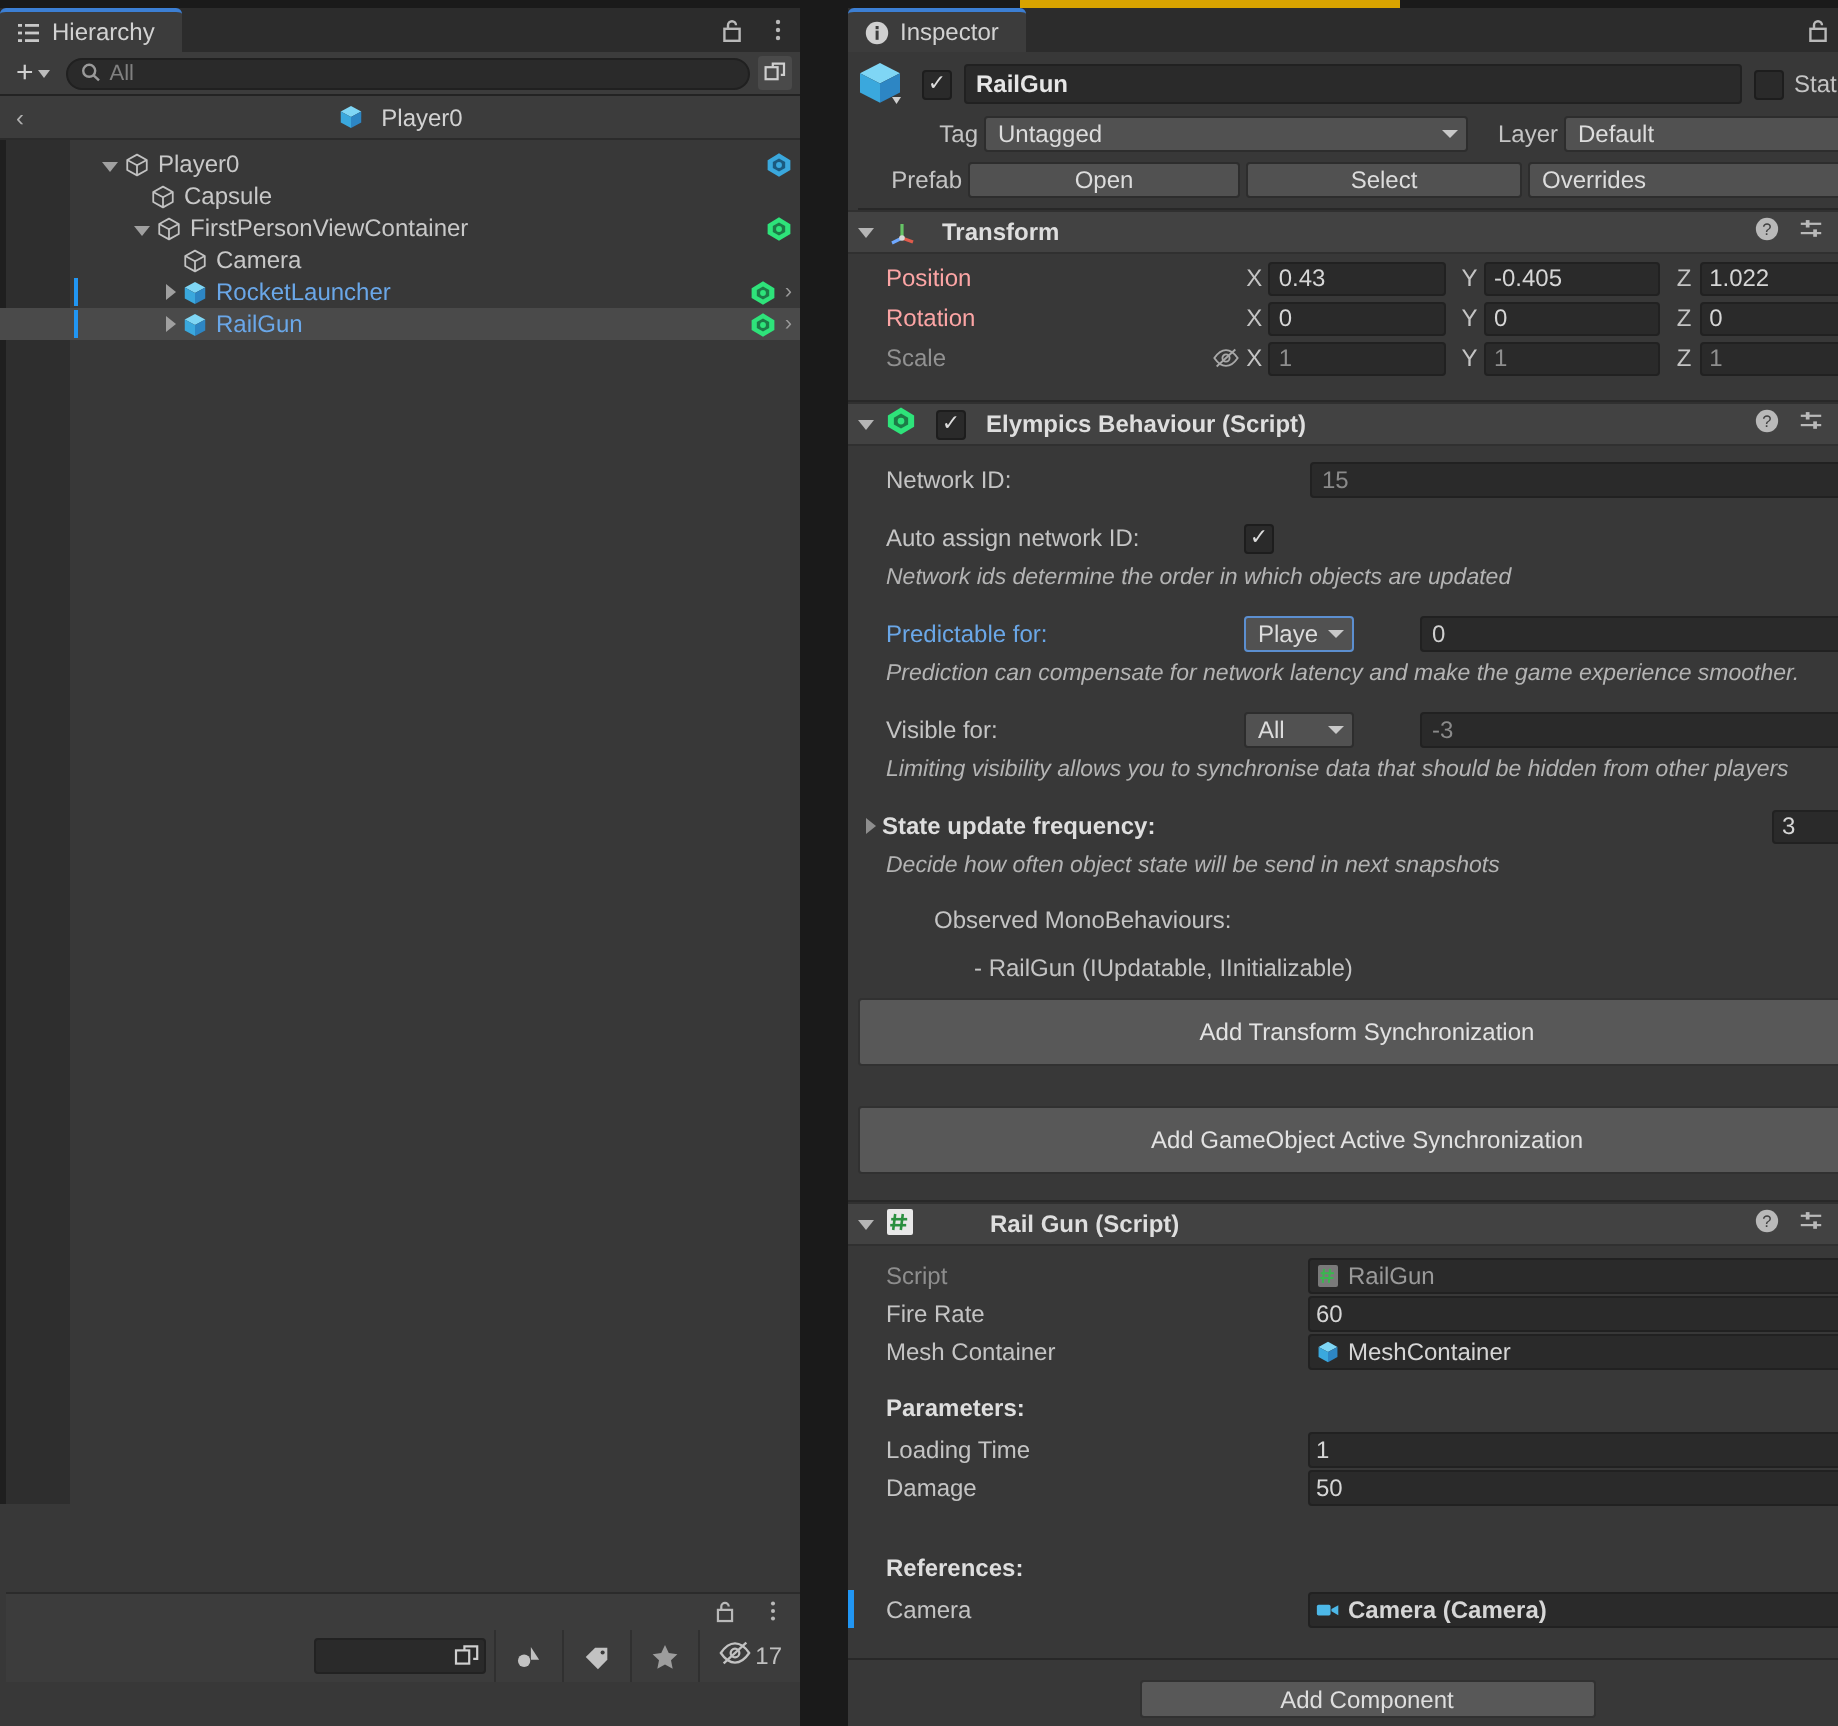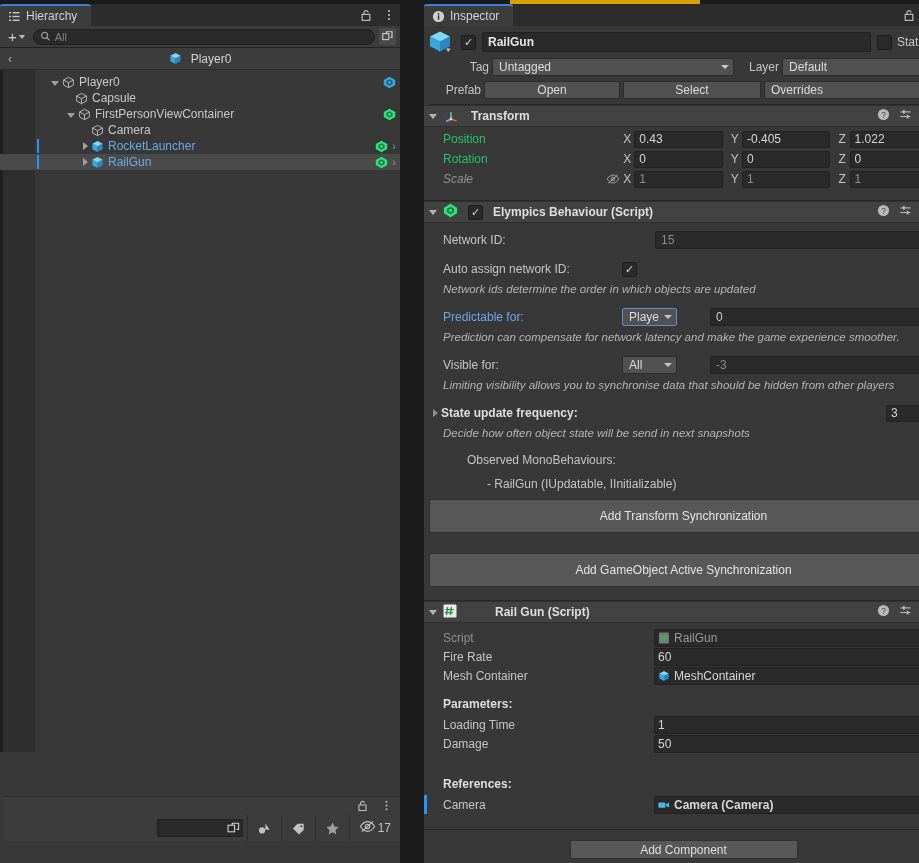--- a/index.html
+++ b/index.html
@@ -108,22 +108,22 @@
 
   
   .comp-head { height:22px; background:#424242; display:flex; align-items:center; padding:0 5px; gap:6px; border-top:1px solid #303030; border-bottom:1px solid #303030;}
   .comp-head .tri2 { width:0;height:0;border-left:4.5px solid transparent;border-right:4.5px solid transparent;border-top:5px solid #b5b5b5;}
   .comp-title { font-weight:bold; color:#dedede; font-size:12px; margin-left:6px;}
   .comp-right { margin-left:auto; display:flex; align-items:center; gap:9px; padding-right:3px;}
 
   
   .comp-body { padding:3px 5px 6px 5px; }
   .vrow { display:flex; align-items:center; height:18px; margin-bottom:2px;}
-  .vrow .vlabel { width:185px; font-size:12px; color:#22c55e; padding-left:14px;}
-  .vrow .vlabel.dim { color:#919191;font-style:italic; }
+  .vrow .vlabel { width:185px; font-size:12px; color:#fca5a5; padding-left:14px;}
+  .vrow .vlabel.dim { color:#919191; }
   .axis { width:12px; text-align:left; color:#c4c4c4; font-size:12px;}
   .numf { height:17px; background:#2a2a2a; border:1px solid #212121; border-radius:2px; display:flex;align-items:center;padding:0 4px; color:#d6d6d6; font-size:12px; }
   .numf.dim { color:#8e8e8e; }
 
   
   .erow { display:flex; align-items:center; min-height:20px; }
   .elabel { width:193px; font-size:12px; color:#c4c4c4; padding-left:14px;}
   .elabel.link { color:#6aa7e8; }
   .efield { flex:1; height:18px; background:#2a2a2a; border:1px solid #212121; border-radius:2px; display:flex;align-items:center;padding:0 5px; color:#8a8a8a; font-size:12px;margin-left:33px;}
   .ehint { font-style:italic; color:#b4b4b4; font-size:11.5px; padding-left:14px; }

